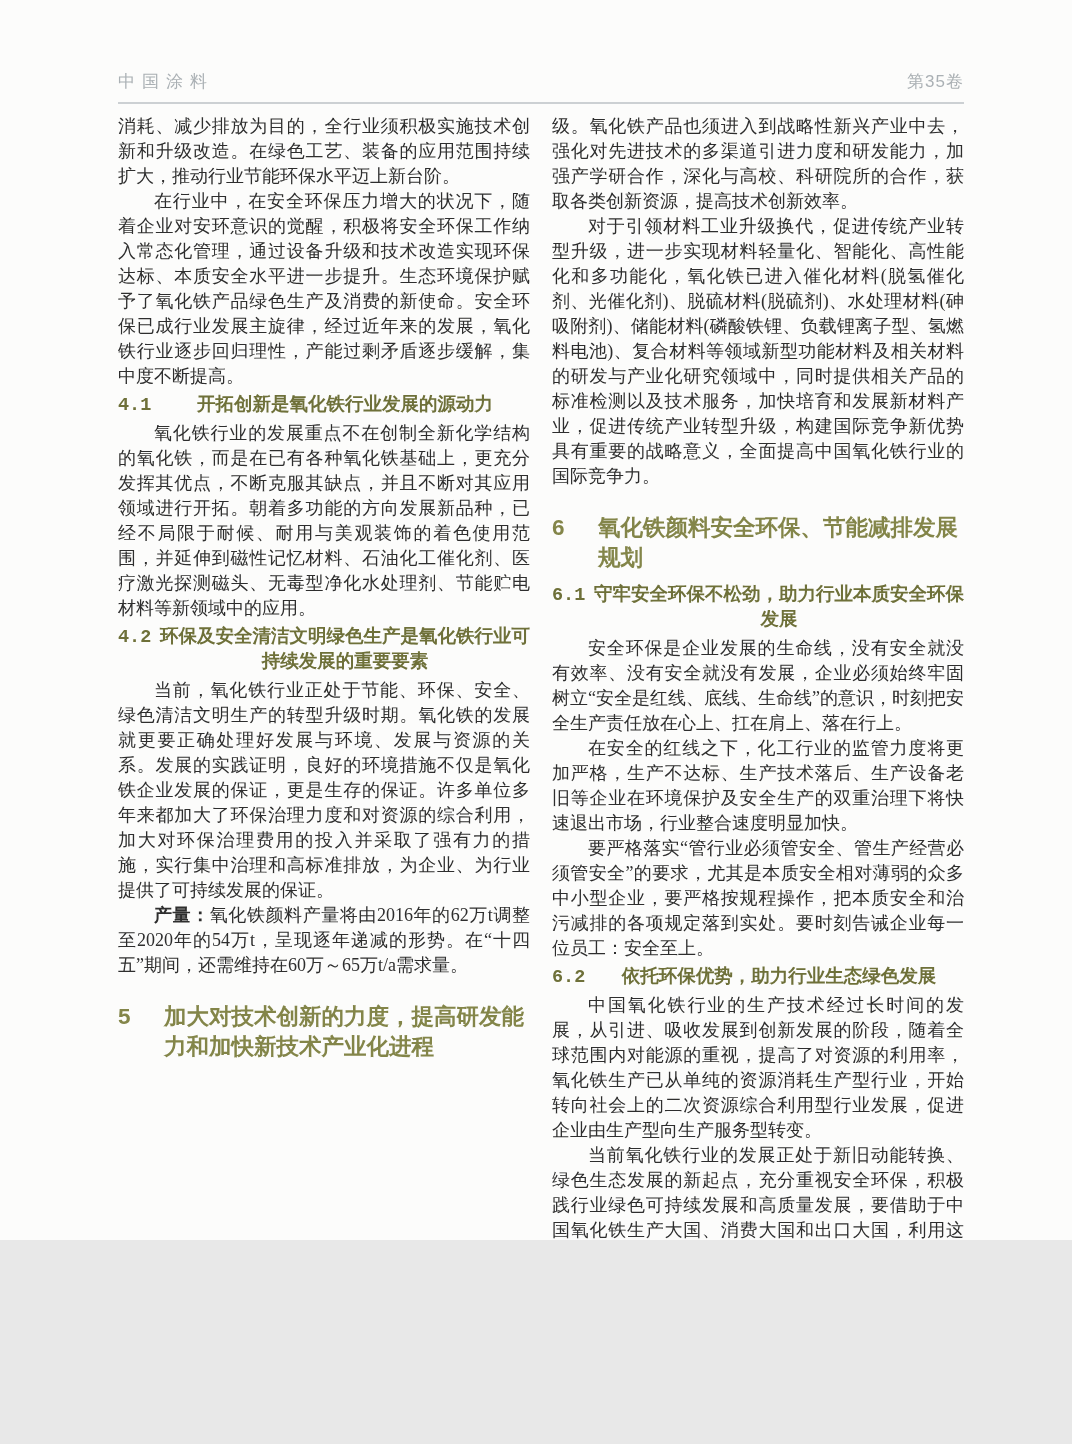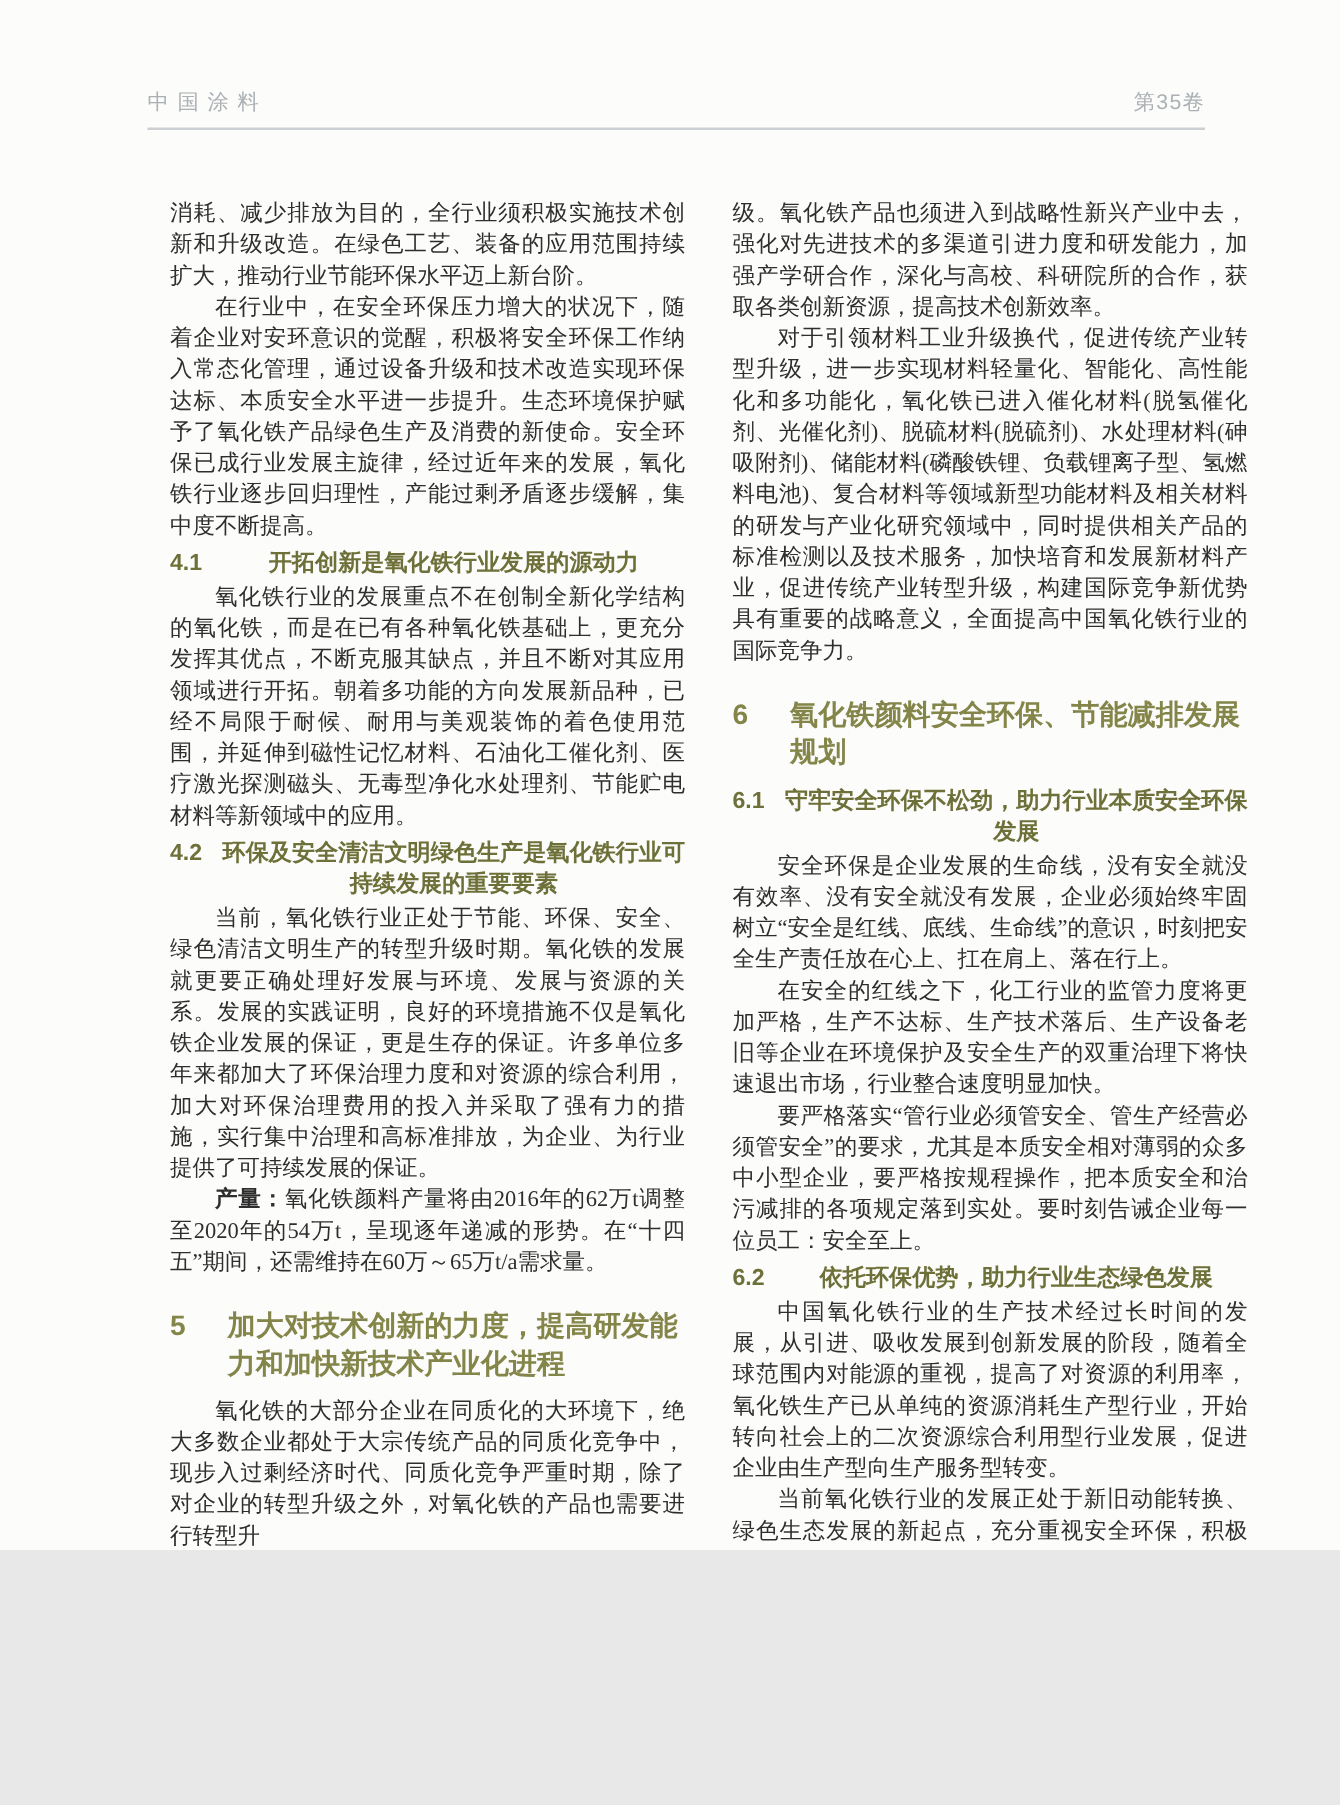--- a/index.html
+++ b/index.html
@@ -14,37 +14,37 @@
     position:absolute;left:118px;top:70px;width:846px;
     display:flex;justify-content:space-between;align-items:flex-end;
     font-family:"Liberation Sans","DejaVu Sans",sans-serif;
     font-size:17px;color:#aab0b4;
     border-bottom:2px solid #ccd0d3;padding-bottom:9px;
   }
   .hdr-left{letter-spacing:7px;}
   .hdr-right{letter-spacing:1px;}
   
   .columns{
-    position:absolute;left:136px;top:114px;width:846px;
-    display:flex;gap:38px;margin-top:44px;
+    position:absolute;left:118px;top:114px;width:846px;
+    display:flex;gap:22px;
   }
   .col{width:412px;flex:0 0 412px;font-size:18px;line-height:25px;}
   .body-par{
     margin:0;text-indent:2em;text-align:justify;
     text-justify:inter-ideograph;
   }
   .body-par.cont{text-indent:0;}
   .lead{
     font-family:Liberation Sans, sans-serif;
     font-weight:bold;
   }
   
   .sub-head{
     display:flex;margin:4px 0 3px;
-    font-family:Liberation Sans, sans-serif;
+    font-family:Liberation Mono, monospace;
     font-weight:bold;font-size:18.5px;line-height:25px;color:#6e7039;
   }
   .sub-head .h-num{flex:0 0 42px;}
   .sub-head .h-title{flex:1;text-align:center;}
   .big-head{
     display:flex;margin:24px 0 10px;
     font-family:"Liberation Sans","DejaVu Sans",sans-serif;
     font-weight:bold;font-size:22.5px;line-height:30px;color:#838549;
   }
   .big-head .h-num{flex:0 0 46px;}
@@ -102,21 +102,20 @@
       </h4>
       <p class="body-par">当前，氧化铁行业正处于节能、环保、安全、绿色清洁文明生产的转型升级时期。氧化铁的发展就更要正确处理好发展与环境、发展与资源的关系。发展的实践证明，良好的环境措施不仅是氧化铁企业发展的保证，更是生存的保证。许多单位多年来都加大了环保治理力度和对资源的综合利用，加大对环保治理费用的投入并采取了强有力的措施，实行集中治理和高标准排放，为企业、为行业提供了可持续发展的保证。</p>
 
       <p class="body-par"><b class="lead">产量：</b><span>氧化铁颜料产量将由2016年的62万t调整至2020年的54万t，呈现逐年递减的形势。在“十四五”期间，还需维持在60万～65万t/a需求量。</span></p>
 
 
       <h3 class="big-head">
         <span class="h-num">5</span>
         <span class="h-title">加大对技术创新的力度，提高研发能力和加快新技术产业化进程</span>
       </h3>
-      <p class="body-par">氧化铁的大部分企业在同质化的大环境下，绝大多数企业都处于大宗传统产品的同质化竞争中，现步入过剩经济时代、同质化竞争严重时期，除了对企业的转型升级之外，对氧化铁的产品也需要进行转型升</p>
     </section>
 
     <section class="col">
       <p class="body-par cont">级。氧化铁产品也须进入到战略性新兴产业中去，强化对先进技术的多渠道引进力度和研发能力，加强产学研合作，深化与高校、科研院所的合作，获取各类创新资源，提高技术创新效率。</p>
       <p class="body-par">对于引领材料工业升级换代，促进传统产业转型升级，进一步实现材料轻量化、智能化、高性能化和多功能化，氧化铁已进入催化材料(脱氢催化剂、光催化剂)、脱硫材料(脱硫剂)、水处理材料(砷吸附剂)、储能材料(磷酸铁锂、负载锂离子型、氢燃料电池)、复合材料等领域新型功能材料及相关材料的研发与产业化研究领域中，同时提供相关产品的标准检测以及技术服务，加快培育和发展新材料产业，促进传统产业转型升级，构建国际竞争新优势具有重要的战略意义，全面提高中国氧化铁行业的国际竞争力。</p>
 
       <h3 class="big-head">
         <span class="h-num">6</span>
         <span class="h-title">氧化铁颜料安全环保、节能减排发展规划</span>
       </h3>

